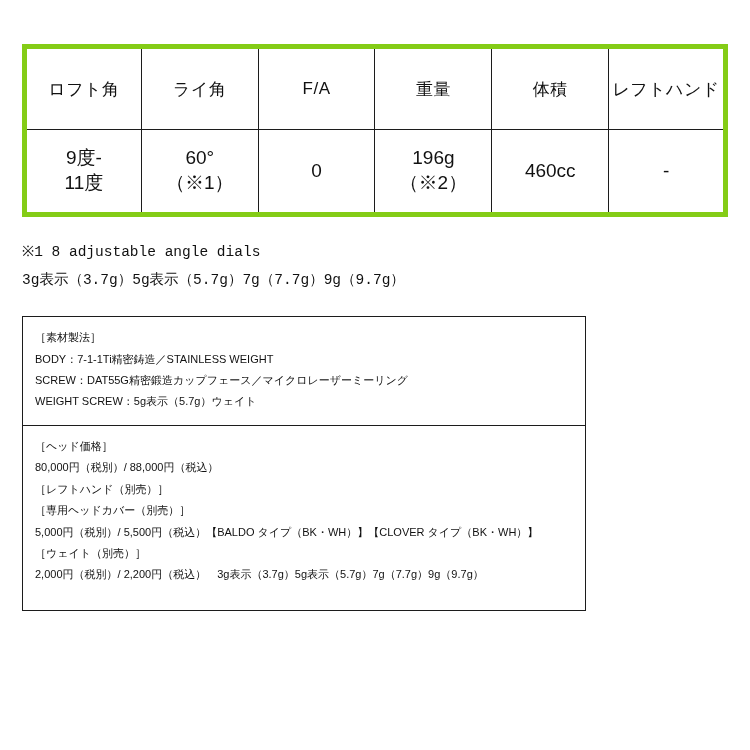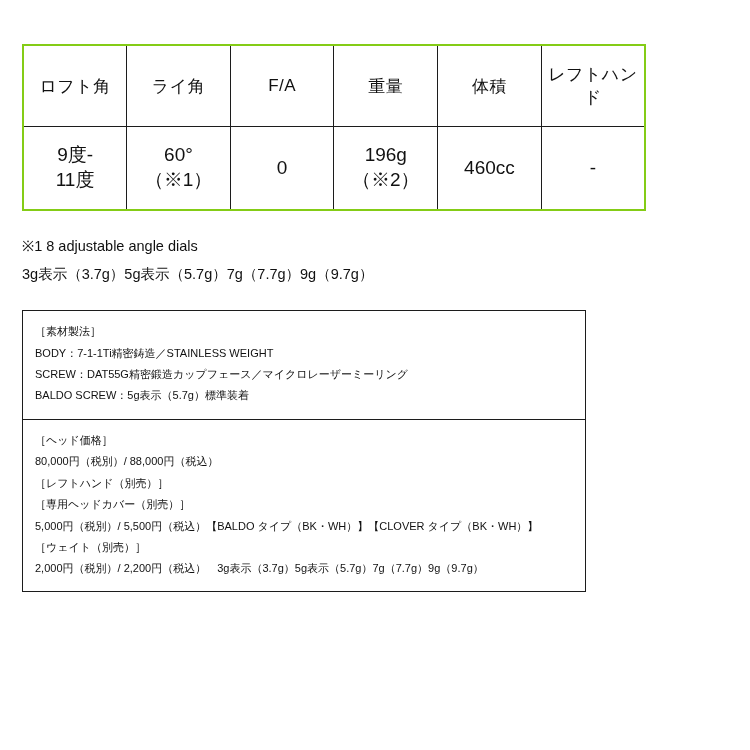--- a/index.html
+++ b/index.html
@@ -17,24 +17,24 @@
   .page {
     position: relative;
     width: 750px;
     height: 750px;
     box-sizing: border-box;
     padding: 44px 22px 0 22px;
   }
 
   
   table.spec {
-    width: 624px;
+    width: 706px;
     border-collapse: collapse;
     table-layout: fixed;
-    border: 2px solid #84cc16;
+    border: 5px solid #84cc16;
   }
   table.spec th,
   table.spec td {
     border: 1px solid #1c1c1c;
     text-align: center;
     vertical-align: middle;
     font-weight: normal;
   }
   table.spec th {
     height: 78px;
@@ -52,41 +52,42 @@
     display: block;
     line-height: 1.3;
   }
 
   
   .notes {
     margin-top: 22px;
     font-size: 14.5px;
     line-height: 1.9;
     color: #111111;
+    font-family: Liberation Mono, monospace;
   }
   .notes div {
     white-space: nowrap;
   }
 
   
   .box {
     width: 564px;
     box-sizing: border-box;
     border: 1px solid #1c1c1c;
     padding: 10px 12px 12px 12px;
     font-size: 11px;
     line-height: 1.95;
     color: #111111;
   }
   .box.material {
     margin-top: 22px;
   }
   .box.price {
     border-top: none;
-    padding-bottom: 11px;
+    padding-bottom: 24px;
   }
   .head {
     display: block;
   }
   .indent {
     display: block;
   }
   .wrapline {
     display: block;
     line-height: 1.95;
@@ -137,21 +138,21 @@
 
   <div class="notes">
     <div>※1  8 adjustable angle dials</div>
     <div>3g表示（3.7g）5g表示（5.7g）7g（7.7g）9g（9.7g）</div>
   </div>
 
   <div class="box material">
     <span class="head">［素材製法］</span>
     <span class="head">BODY：7-1-1Ti精密鋳造／STAINLESS WEIGHT</span>
     <span class="head">SCREW：DAT55G精密鍛造カップフェース／マイクロレーザーミーリング</span>
-    <span class="head">BALDO SCREW：5g表示（5.7g）標準装着</span>
+    <span class="head">WEIGHT SCREW：5g表示（5.7g）ウェイト</span>
   </div>
 
   <div class="box price">
     <span class="indent">［ヘッド価格］</span>
     <span class="head">80,000円（税別）/  88,000円（税込）</span>
     <span class="indent">［レフトハンド（別売）］</span>
     <span class="indent">［専用ヘッドカバー（別売）］</span>
     <span class="wrapline">5,000円（税別）/  5,500円（税込）【BALDO タイプ（BK・WH）】【CLOVER タイプ（BK・WH）】</span>
     <span class="indent">［ウェイト（別売）］</span>
     <span class="head">2,000円（税別）/  2,200円（税込）　3g表示（3.7g）5g表示（5.7g）7g（7.7g）9g（9.7g）</span>

